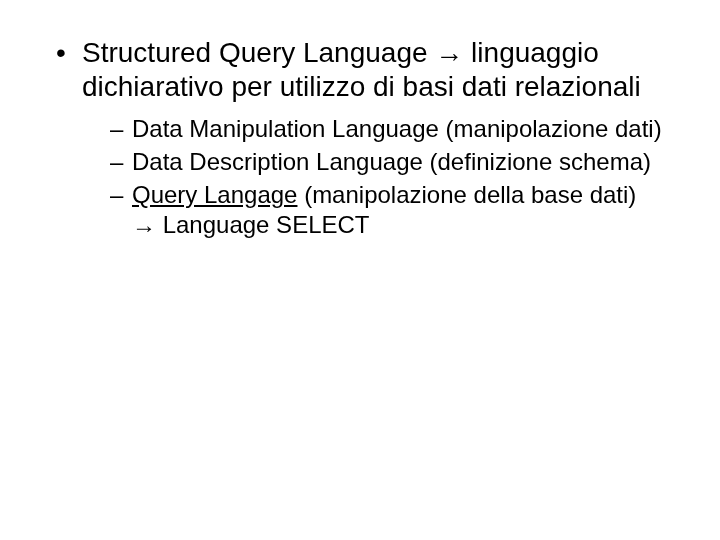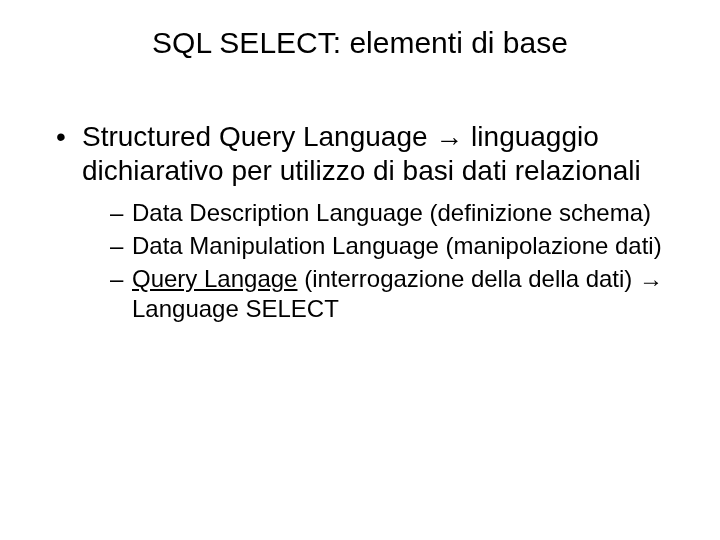--- a/index.html
+++ b/index.html
@@ -69,29 +69,28 @@
   .underline {
     text-decoration: underline;
     text-align: center;
   }
 </style>
 </head>
 <body>
 
 <div class="slide">
 
-  <div class="title">SQL SELECT: elementi di base</div>
 
   <ul class="level1">
     <li>
       <span>Structured Query Language </span><span class="arrow">→</span><span> linguaggio dichiarativo per utilizzo di basi dati relazionali</span>
 
       <ul class="level2">
+        <li>Data Manipulation Language (manipolazione dati)</li>
         <li>Data Description Language (definizione schema)</li>
-        <li>Data Manipulation Language (manipolazione dati)</li>
         <li>
-          <span class="underline">Query Langage</span><span> (interrogazione della della dati) </span><span class="arrow">→</span><span> Language SELECT</span>
+          <span class="underline">Query Langage</span><span> (manipolazione della base dati) </span><span class="arrow">→</span><span> Language SELECT</span>
         </li>
       </ul>
     </li>
   </ul>
 
 </div>
 
 </body></html>

